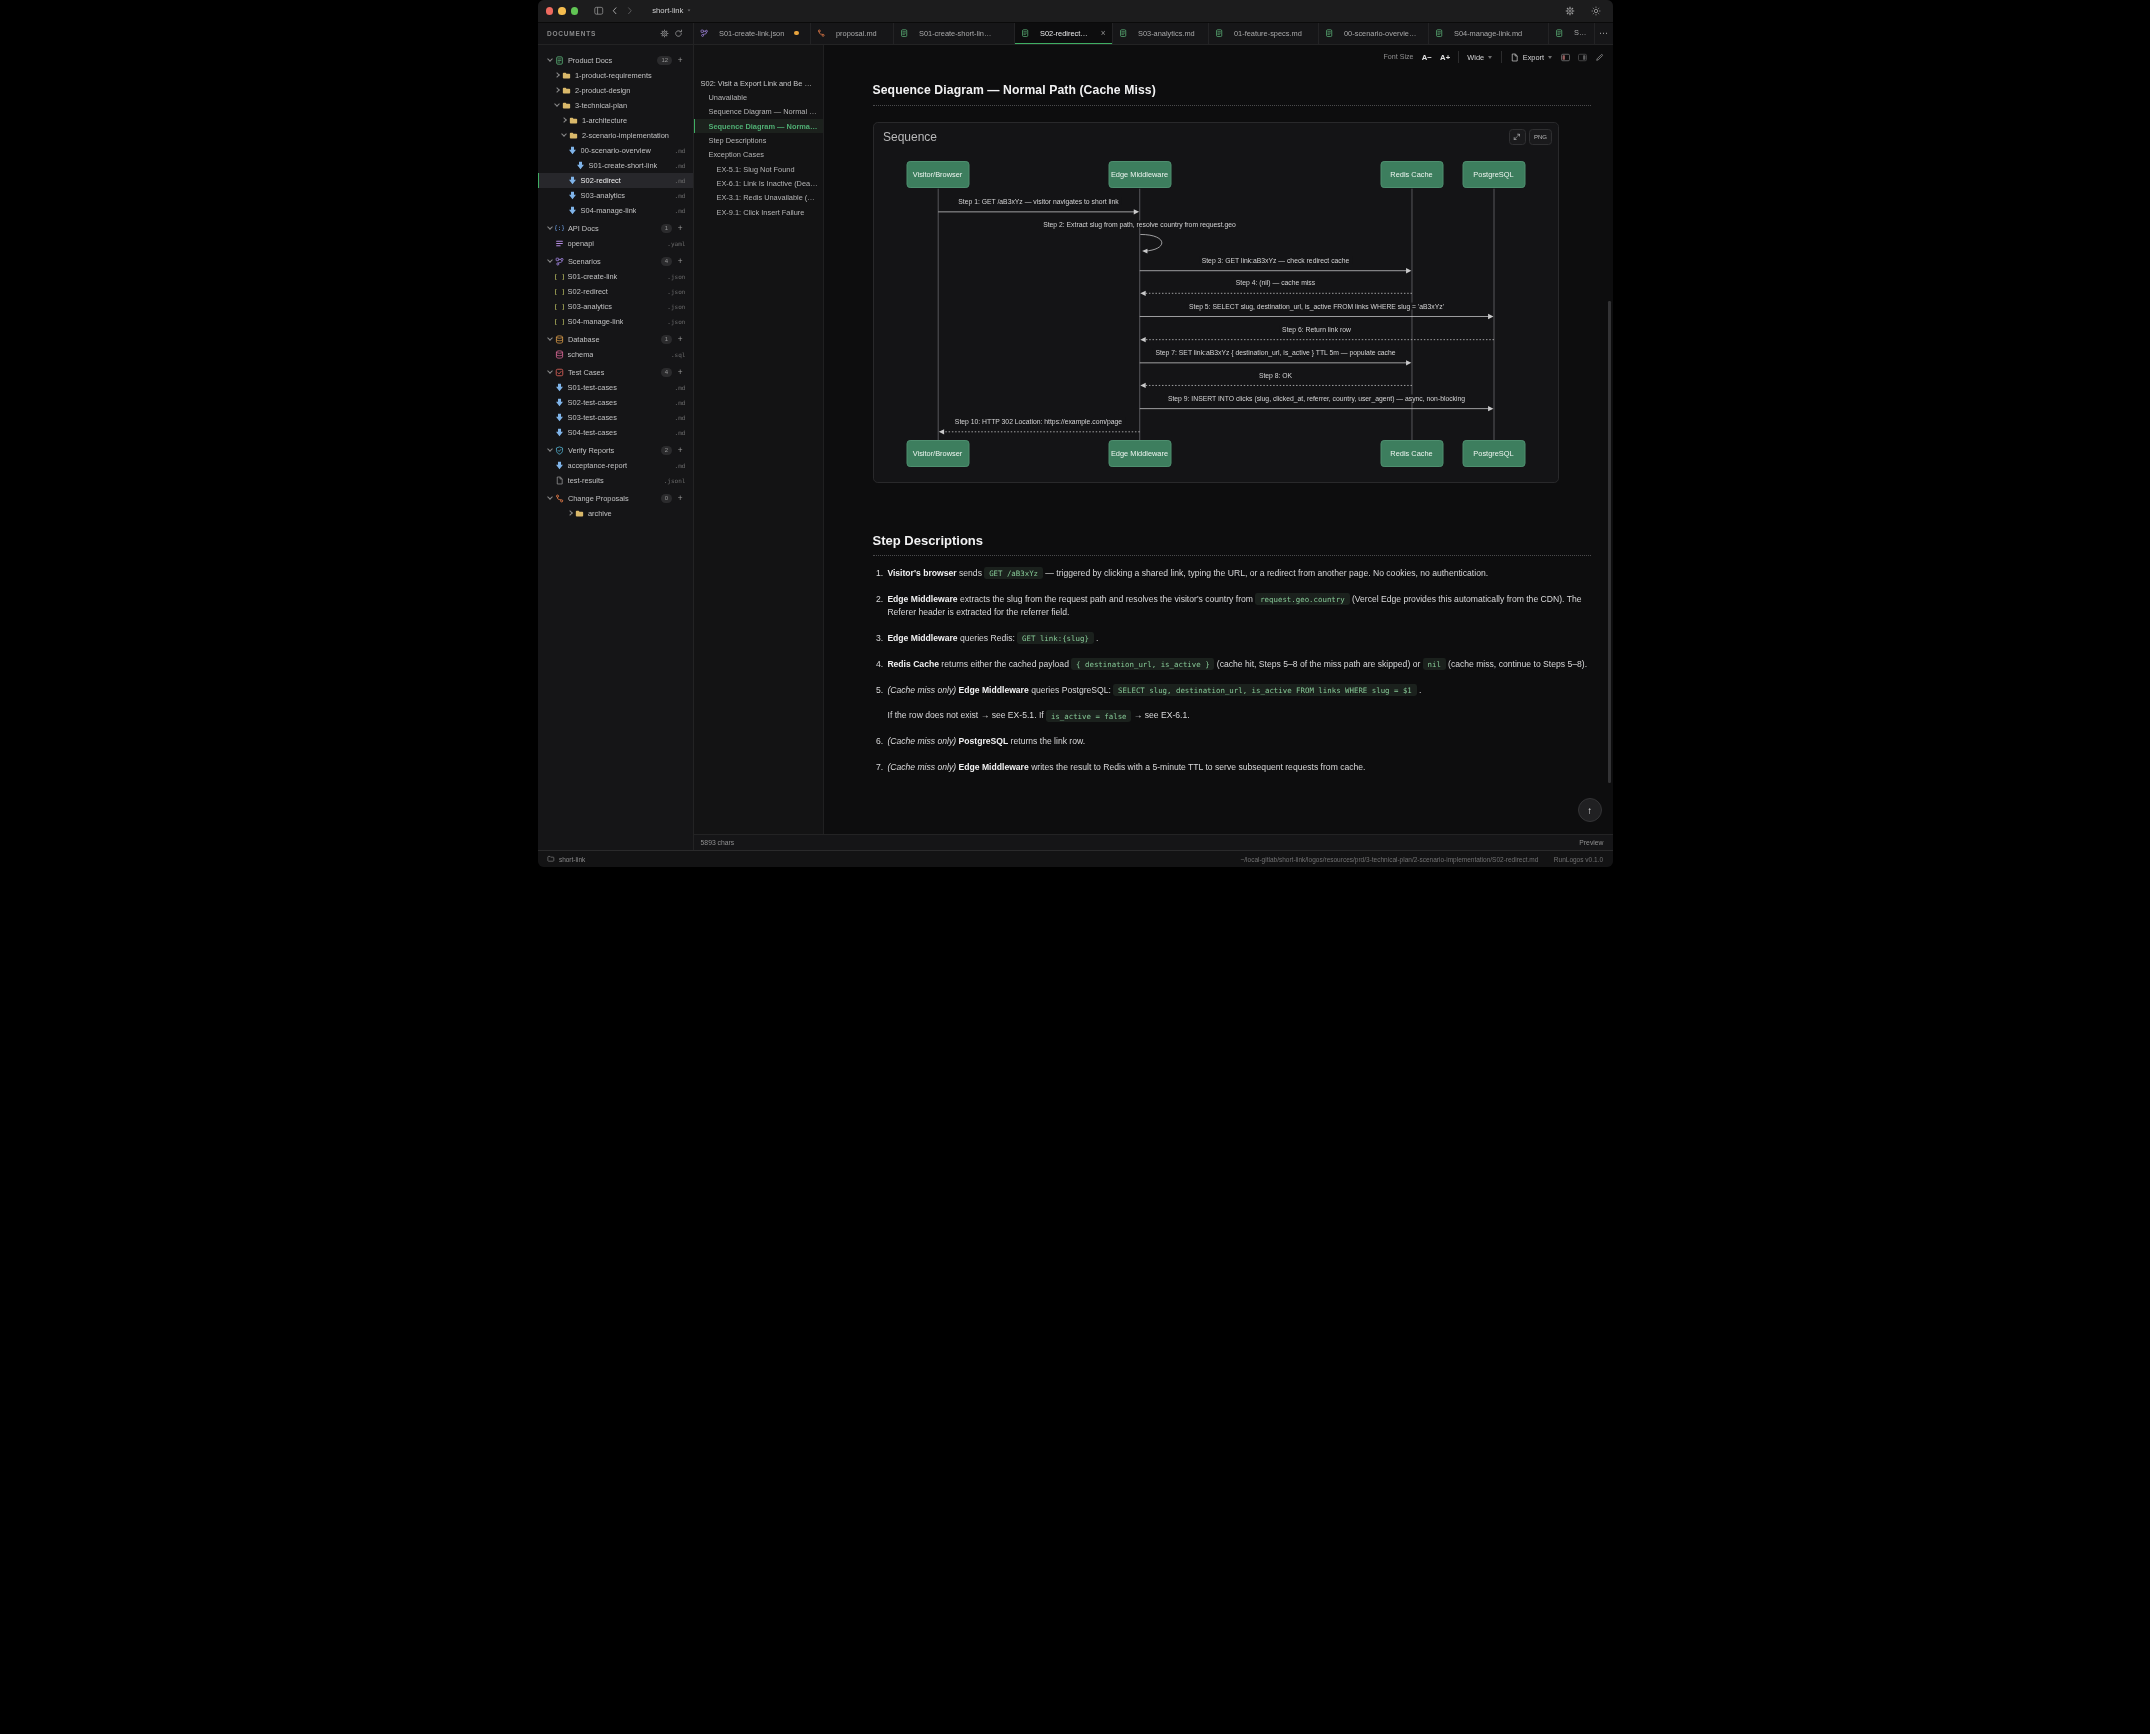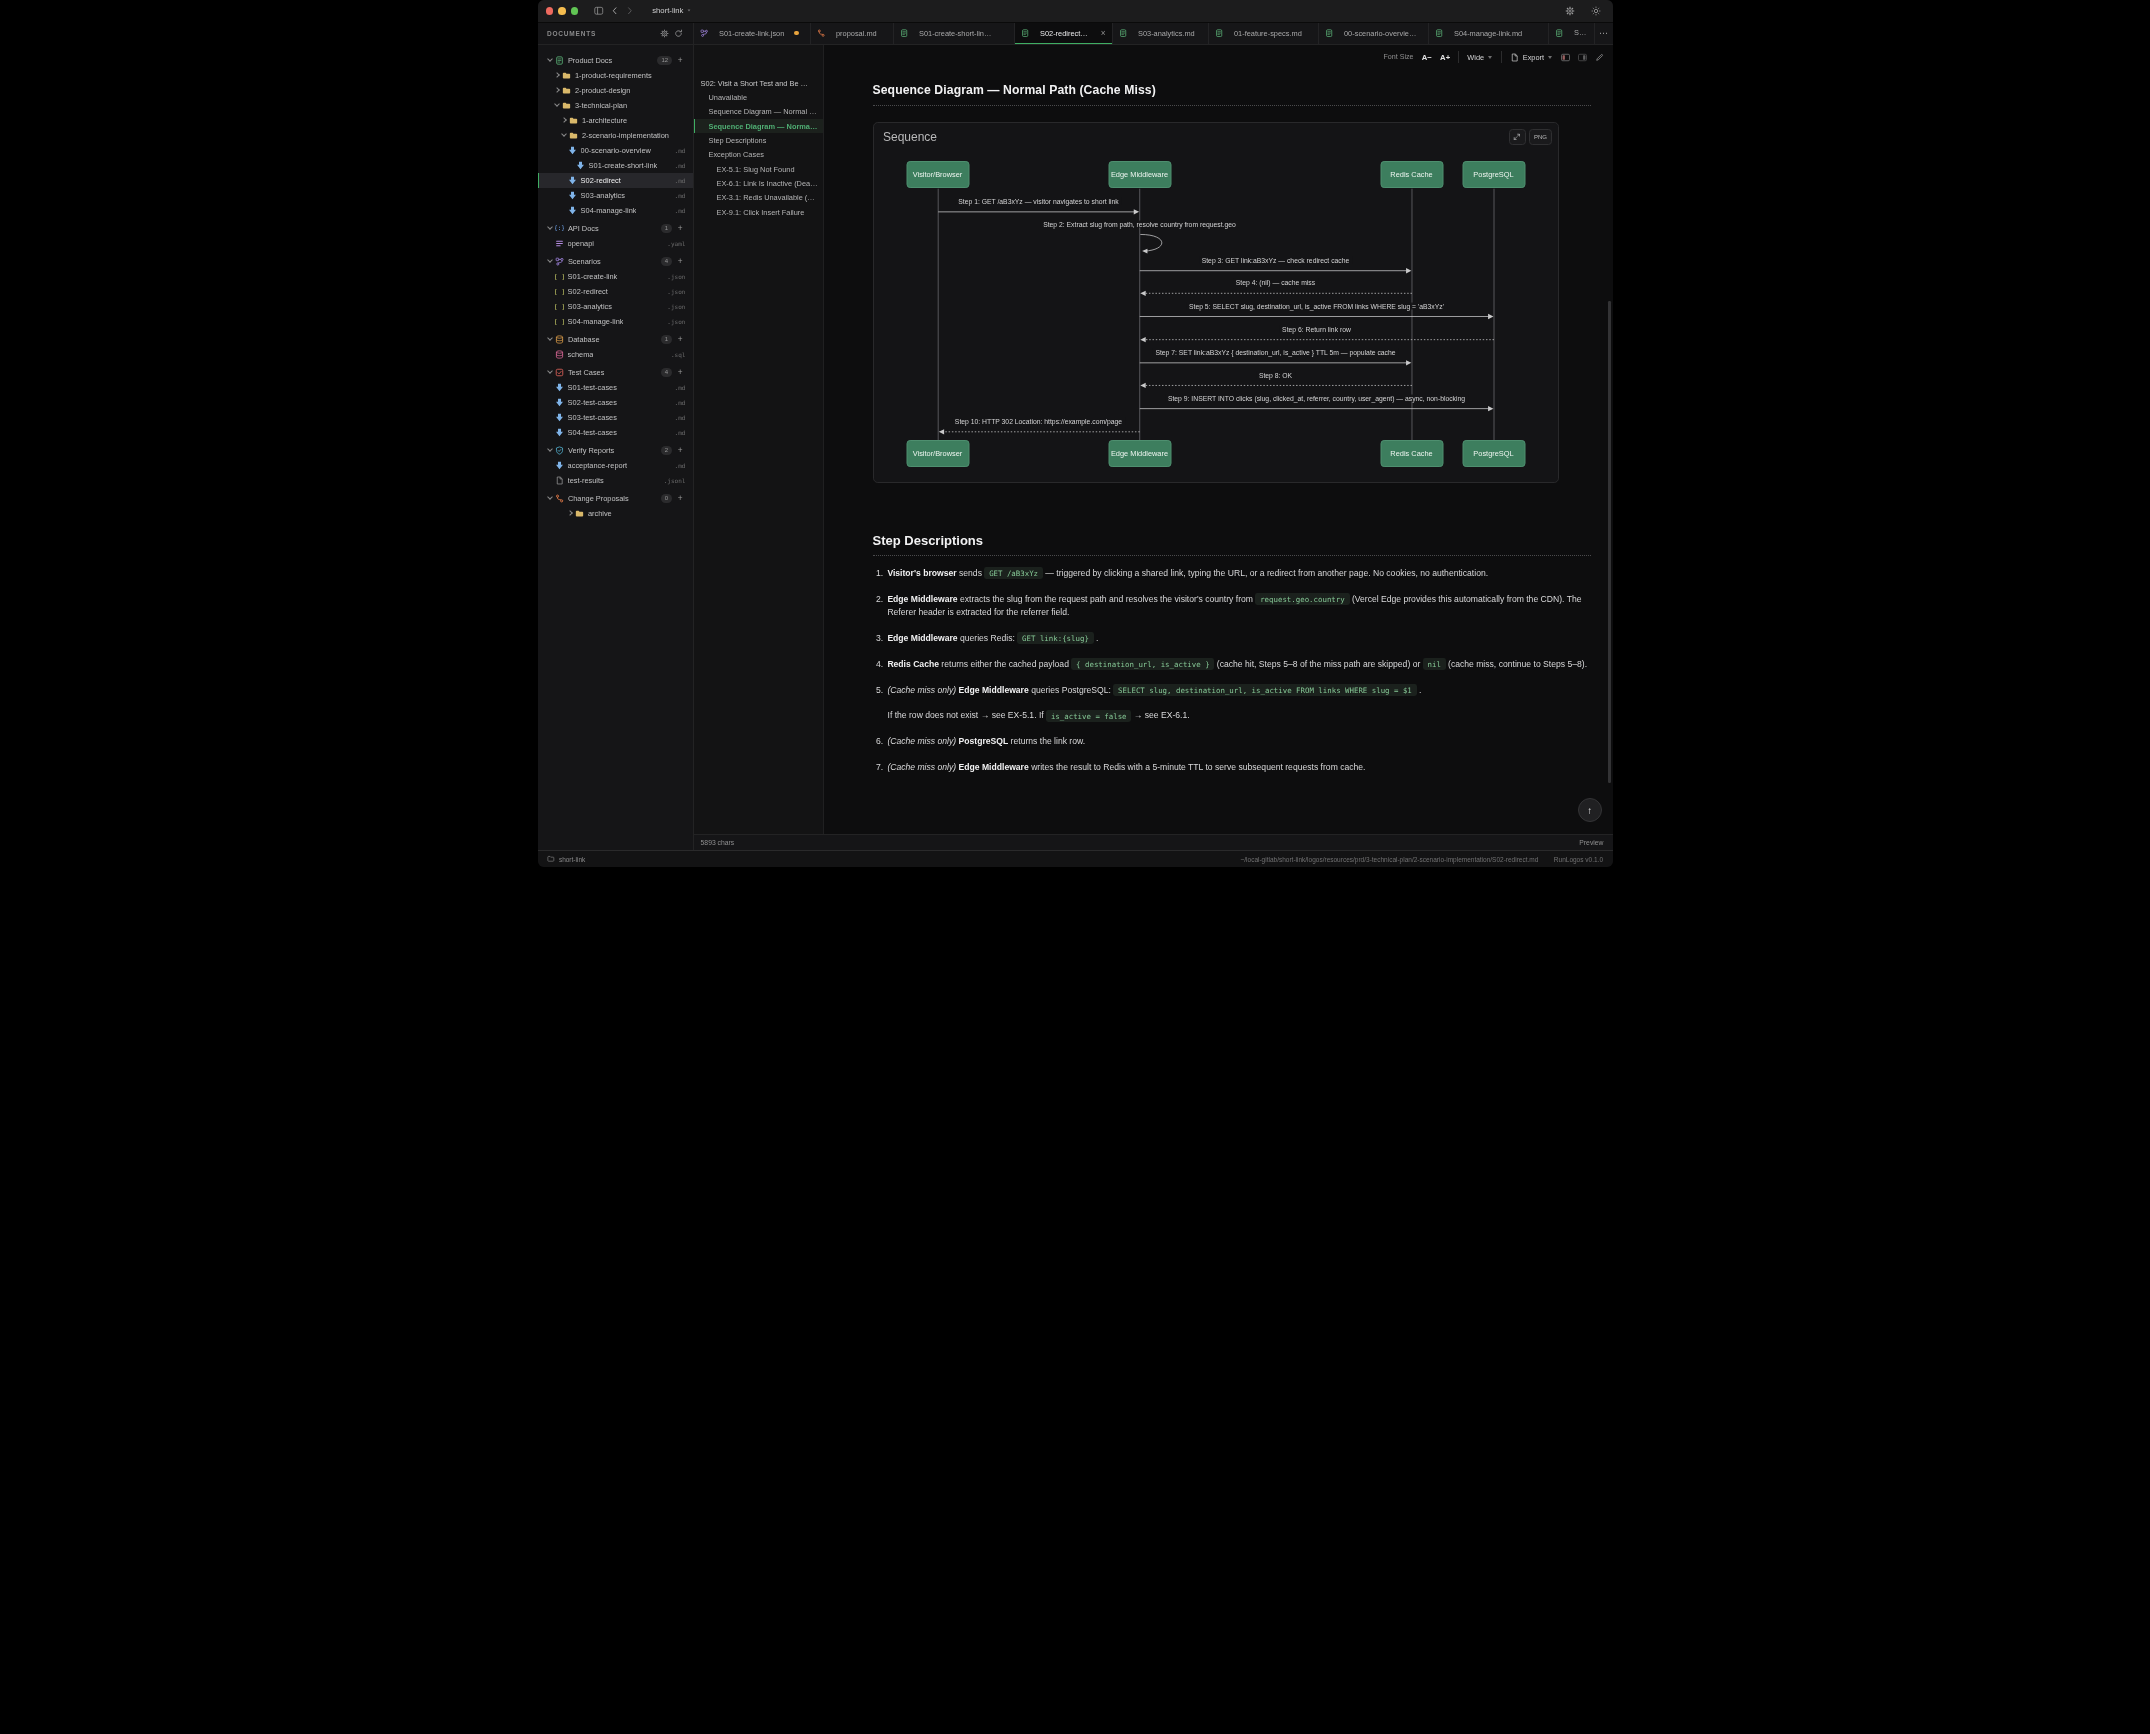--- a/index.html
+++ b/index.html
@@ -578,21 +578,21 @@
               <span class="tlabel">S03-管</span>
             </div>
           </div>
         <div class="tab-overflow">⋯</div>
       </div>
 
       <div class="contentrow">
 
         <nav class="outline" id="outline">
             <div class="orow lv0" style="padding-left: 7.1px;">
-              <span>S02: Visit a Short Test and Be …</span>
+              <span>S02: Visit a Export Link and Be …</span>
             </div>
             <div class="orow lv1" style="padding-left: 15px;">
               <span>Unavailable</span>
             </div>
             <div class="orow lv1" style="padding-left: 15px;">
               <span>Sequence Diagram — Normal P…</span>
             </div>
             <div class="orow lv1 active" style="padding-left: 15px;">
               <span>Sequence Diagram — Normal …</span>
             </div>

